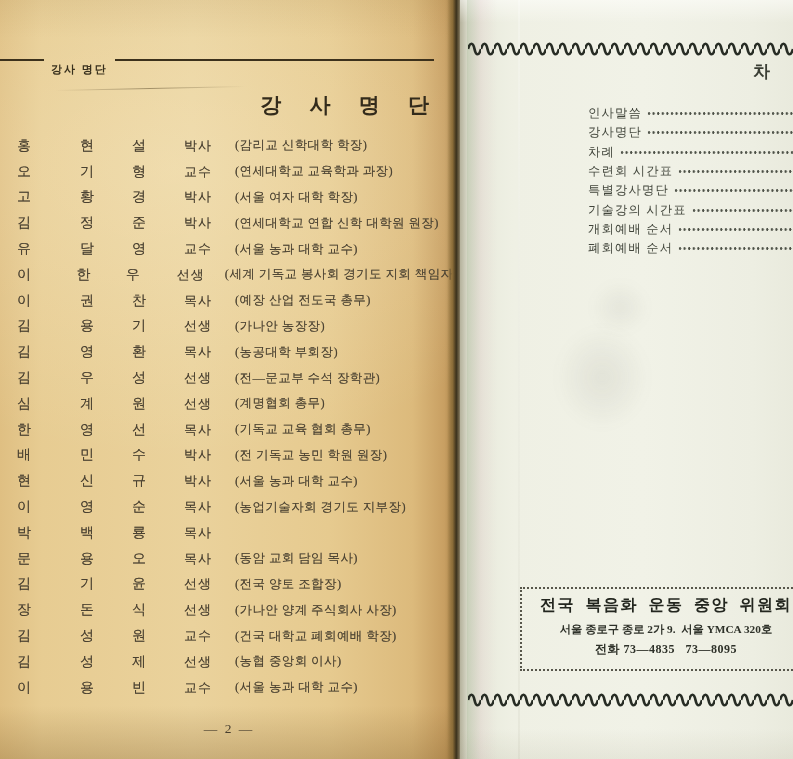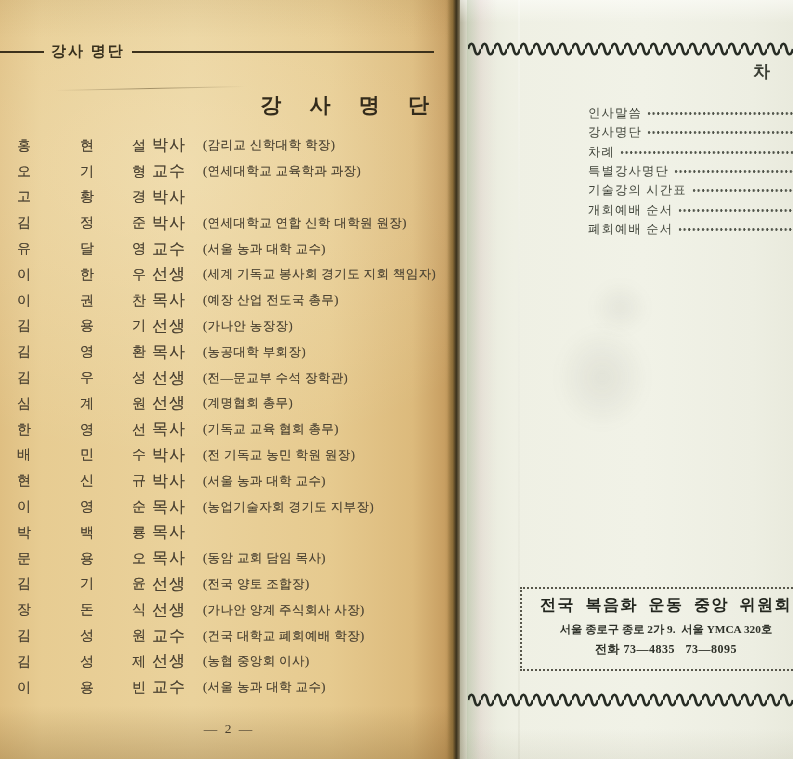--- a/index.html
+++ b/index.html
@@ -14,29 +14,29 @@
       linear-gradient(0deg, rgba(118,84,34,.28) 0%, rgba(118,84,34,0) 7%),
       linear-gradient(180deg, rgba(140,104,48,.10) 0%, rgba(140,104,48,0) 5%),
       linear-gradient(90deg,#dfbf82 0%,#e7cc92 9%,#ead29c 42%,#e6ca8f 72%,#dcba7c 90%,#c89f62 97%,#a07c43 100%);
     color:#4a4131;}
   .scratch{position:absolute;left:55px;top:88px;width:190px;height:1px;
     background:linear-gradient(90deg,transparent,rgba(70,55,25,.45),transparent);
     transform:rotate(-1.2deg);}
   .header-rule{position:absolute;left:0;top:42px;width:434px;display:flex;align-items:center;}
   .header-rule .line-a{width:44px;height:0;border-top:2.5px solid #3c311c;}
   .header-rule .line-b{flex:1;height:0;border-top:2.5px solid #3c311c;}
-  .header-label{font-size:15px;font-weight:bold;letter-spacing:2px;color:#38301d;padding:0 7px;white-space:pre;}
+  .header-label{font-size:11px;font-weight:bold;letter-spacing:2px;color:#38301d;padding:0 7px;white-space:pre;margin-top:20px;}
   .page-title{position:absolute;left:0;top:91px;width:436px;text-align:right;
     font-size:21px;font-weight:bold;letter-spacing:7px;word-spacing:9px;color:#332b1b;white-space:pre;}
   .lecturer-list{position:absolute;left:0;top:133px;width:458px;}
   .lrow{height:25.8px;display:flex;align-items:center;white-space:nowrap;}
   .lrow .c1{margin-left:17px;width:63px;font-size:14px;}
   .lrow .c2{width:52px;font-size:14px;}
   .lrow .c3{width:20px;font-size:14px;}
-  .lrow .hon{width:51px;font-size:16px;letter-spacing:1px;}
+  .lrow .hon{width:51px;font-size:13px;letter-spacing:1px;margin-left:32px;}
   .lrow .desc{flex:1;font-size:12.5px;letter-spacing:.4px;color:#4e4534;}
   .lrow span{text-shadow:0 0 .5px rgba(74,65,49,.55);}
   .page-number{position:absolute;left:0;top:721px;width:458px;text-align:center;
     font-size:13.5px;color:#473e2e;white-space:pre;letter-spacing:2px;}
 
   
   .gutter-shadow{position:absolute;left:447px;top:0;width:16px;height:759px;
     background:linear-gradient(90deg,rgba(96,74,36,0) 0%,#8a6c38 35%,#3b311c 58%,#6f6449 75%,rgba(130,120,95,.25) 100%);}
 
   
@@ -101,20 +101,21 @@
     <span class="c3">형</span>
     <span class="hon">교수</span>
     <span class="desc">(연세대학교 교육학과 과장)</span>
   </div>
 
   <div class="lrow">
     <span class="c1">고</span>
     <span class="c2">황</span>
     <span class="c3">경</span>
     <span class="hon">박사</span>
+    <span class="desc">(서울 여자 대학 학장)</span>
   </div>
 
   <div class="lrow">
     <span class="c1">김</span>
     <span class="c2">정</span>
     <span class="c3">준</span>
     <span class="hon">박사</span>
     <span class="desc">(연세대학교 연합 신학 대학원 원장)</span>
   </div>
 
@@ -292,20 +293,24 @@
   <div class="trow">
     <span class="tlabel">강사명단</span>
     <span class="leader"></span>
   </div>
 
   <div class="trow">
     <span class="tlabel">차례</span>
     <span class="leader"></span>
   </div>
 
+  <div class="trow">
+    <span class="tlabel">수련회 시간표</span>
+    <span class="leader"></span>
+  </div>
 
   <div class="trow">
     <span class="tlabel">특별강사명단</span>
     <span class="leader"></span>
   </div>
 
   <div class="trow">
     <span class="tlabel">기술강의 시간표</span>
     <span class="leader"></span>
   </div>

